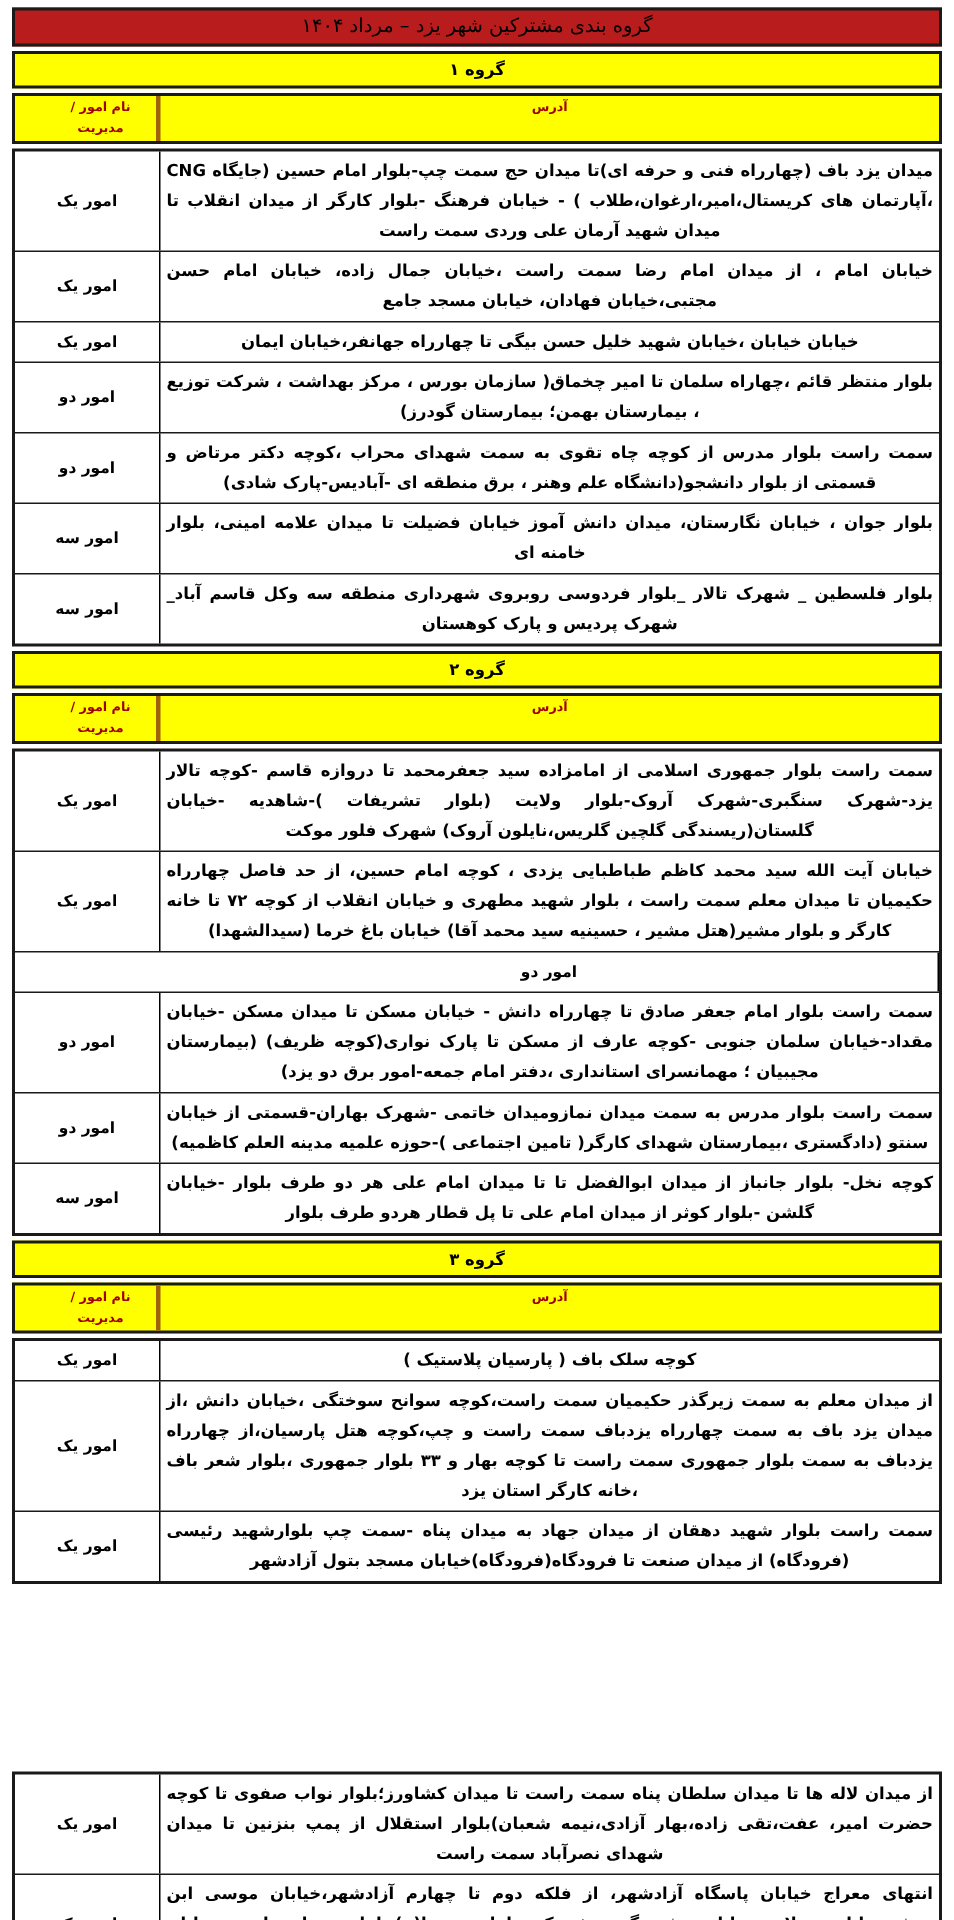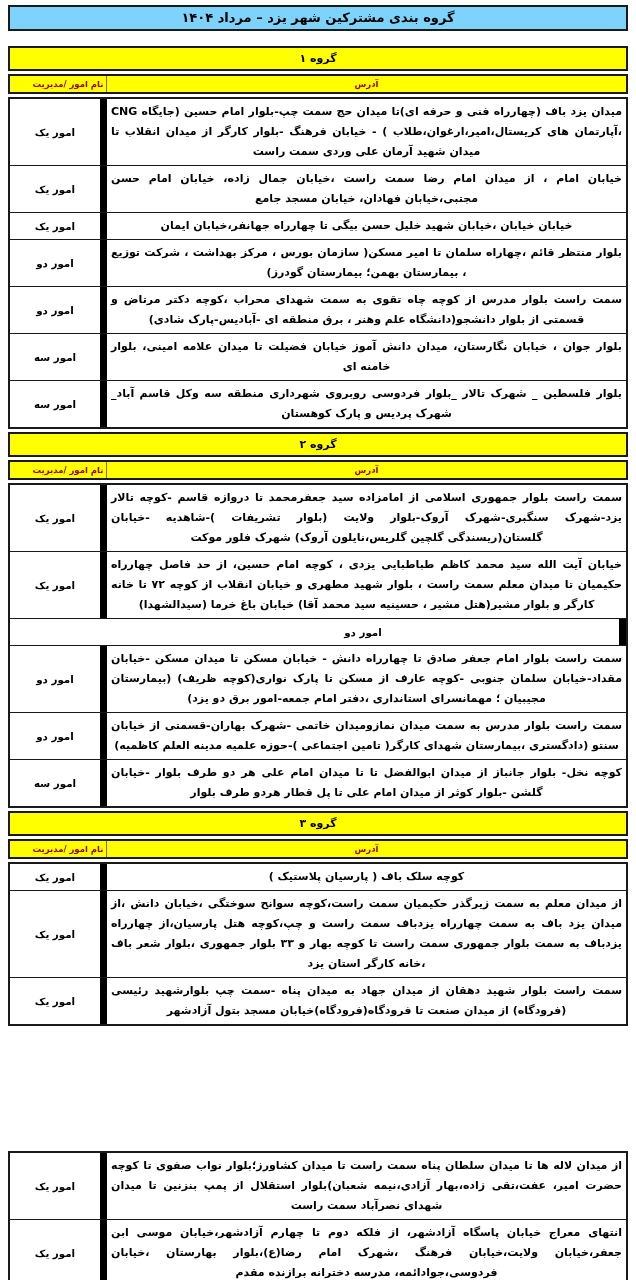--- a/index.html
+++ b/index.html
@@ -7,26 +7,26 @@
   body {
     width: 636px; height: 1280px; overflow: hidden;
     font-family: "DejaVu Sans", sans-serif;
     color: #000;
     direction: rtl;
   }
   .page { padding: 5px 8px 0 8px; }
 
   .title-bar {
     border: 2px solid #1a1a1a;
-    background: #7dd3fc;
-    text-align: center;
-    font-weight: bold;
+    background: #b91c1c;
+    text-align: center;
+    font-weight: normal;
     font-size: 13px;
     line-height: 22px;
-    margin-bottom: 15px;
+    margin-bottom: 3px;
   }
 
   .group-bar {
     border: 2px solid #1a1a1a;
     background: #ffff00;
     text-align: center;
     font-weight: bold;
     font-size: 11px;
     line-height: 21px;
     margin-bottom: 3px;
@@ -40,21 +40,21 @@
     background: #ffff00;
   }
   .colheader .cell {
     font-weight: bold;
     font-size: 8.5px;
     color: #a00000;
     text-align: center;
     line-height: 14px;
     padding: 1px 2px;
   }
-  .colheader .dept-h { border-right: 1px solid #a16207; margin-left: 20px; }
+  .colheader .dept-h { border-right: 3px solid #a16207; margin-left: 20px; }
 
   .rows-table {
     border: 2px solid #1a1a1a;
     margin-bottom: 3px;
     background: #fff;
   }
   .row {
     display: grid;
     grid-template-columns: 1fr 97px;
     border-bottom: 1px solid #1a1a1a;
@@ -66,21 +66,21 @@
     font-size: 11px;
     font-weight: bold;
     line-height: 20px;
     text-align: justify;
     text-align-last: center;
     display: flex;
     align-items: center;
   }
   .addr > span { width: 100%; }
   .dept {
-    border-right: 7px solid #000000;
+    border-right: 1px solid #000000;
     display: flex;
     align-items: center;
     justify-content: center;
     font-size: 10.3px;
     font-weight: bold;
     text-align: center;
     padding: 2px;
   }
   .page-gap { height: 122px; }
 </style>
@@ -110,21 +110,21 @@
             <div class="dept">امور یک</div>
           </div>
           <div class="row">
             <div class="addr">
               <span>خیابان خیابان ،خیابان شهید خلیل حسن بیگی تا چهارراه جهانفر،خیابان ایمان</span>
             </div>
             <div class="dept">امور یک</div>
           </div>
           <div class="row">
             <div class="addr">
-              <span>بلوار منتظر قائم ،چهاراه سلمان تا امیر مسکن( سازمان بورس ، مرکز بهداشت ، شرکت توزیع ، بیمارستان بهمن؛ بیمارستان گودرز)</span>
+              <span>بلوار منتظر قائم ،چهاراه سلمان تا امیر چخماق( سازمان بورس ، مرکز بهداشت ، شرکت توزیع ، بیمارستان بهمن؛ بیمارستان گودرز)</span>
             </div>
             <div class="dept">امور دو</div>
           </div>
           <div class="row">
             <div class="addr">
               <span>سمت راست بلوار مدرس از کوچه چاه تقوی به سمت شهدای محراب ،کوچه دکتر مرتاض و قسمتی از بلوار دانشجو(دانشگاه علم وهنر ، برق منطقه ای -آبادیس-پارک شادی)</span>
             </div>
             <div class="dept">امور دو</div>
           </div>
           <div class="row">

